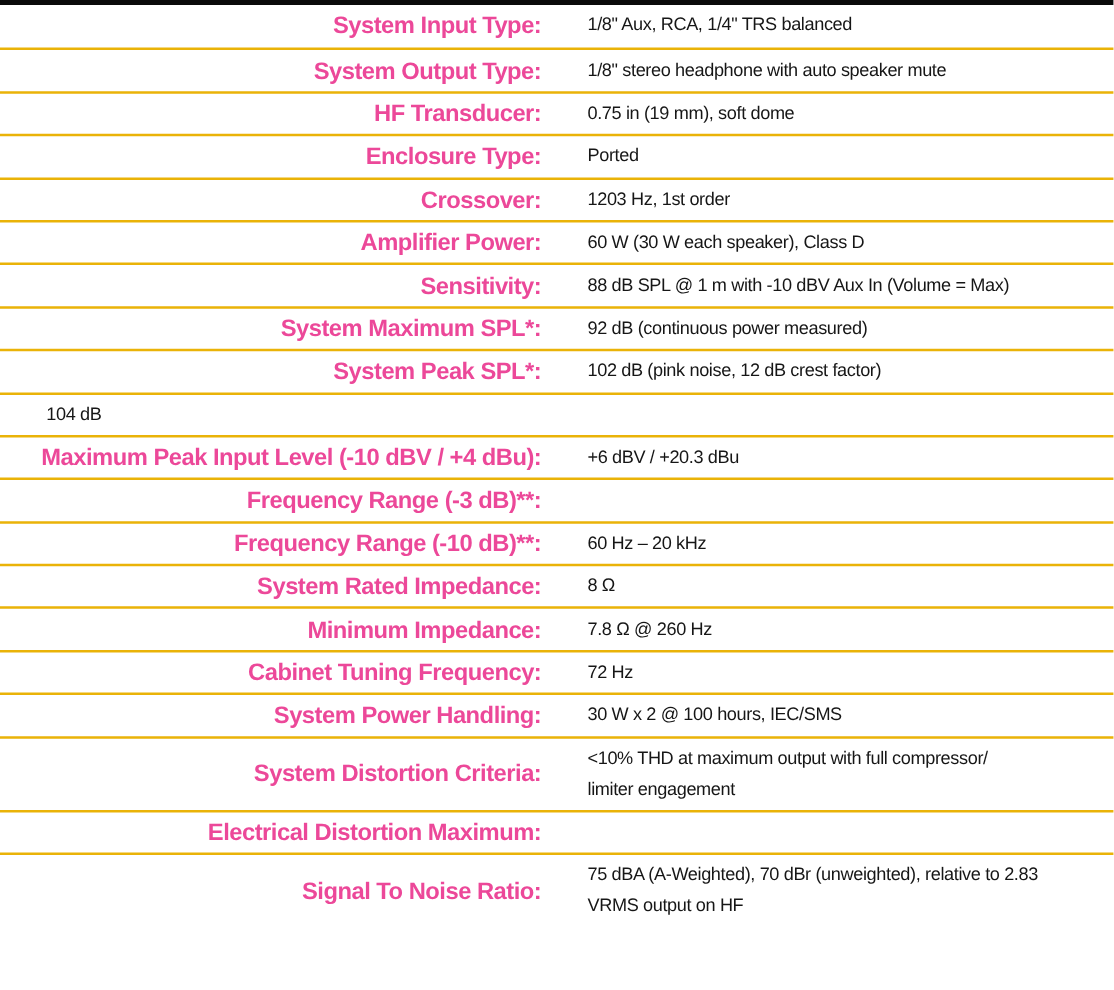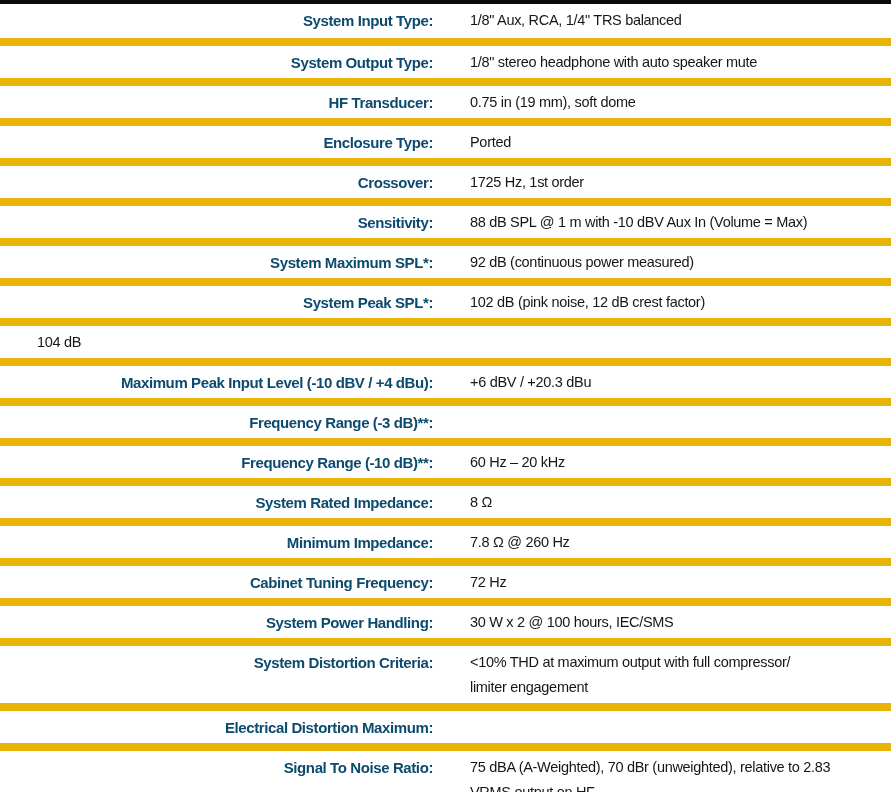--- a/index.html
+++ b/index.html
@@ -23,31 +23,32 @@
   }
   .row {
     display: flex;
     align-items: flex-start;
     min-height: 34.4px;
     box-sizing: border-box;
     padding-top: 4px;
     padding-bottom: 3px;
   }
   .row + .row {
-    border-top: 8px solid #eab308;
+    border-top: 2px solid #eab308;
+    align-items: center;
   }
   .label {
     width: 433px;
     flex: 0 0 433px;
     text-align: right;
     font-weight: bold;
-    font-size: 15px;
+    font-size: 19px;
     line-height: 25px;
     letter-spacing: -0.4px;
-    color: #0c4a6e;
+    color: #ec4899;
     box-sizing: border-box;
   }
   .value {
     flex: 1 1 auto;
     margin-left: 37px;
     padding-right: 34px;
     font-size: 14.5px;
     line-height: 25px;
     letter-spacing: -0.3px;
     color: #161616;
@@ -71,21 +72,25 @@
       <div class="row">
         <div class="label">HF Transducer:</div>
         <div class="value">0.75 in (19 mm), soft dome</div>
       </div>
       <div class="row">
         <div class="label">Enclosure Type:</div>
         <div class="value">Ported</div>
       </div>
       <div class="row">
         <div class="label">Crossover:</div>
-        <div class="value">1725 Hz, 1st order</div>
+        <div class="value">1203 Hz, 1st order</div>
+      </div>
+      <div class="row">
+        <div class="label">Amplifier Power:</div>
+        <div class="value">60 W (30 W each speaker), Class D</div>
       </div>
       <div class="row">
         <div class="label">Sensitivity:</div>
         <div class="value">88 dB SPL @ 1 m with -10 dBV Aux In (Volume = Max)</div>
       </div>
       <div class="row">
         <div class="label">System Maximum SPL*:</div>
         <div class="value">92 dB (continuous power measured)</div>
       </div>
       <div class="row">

